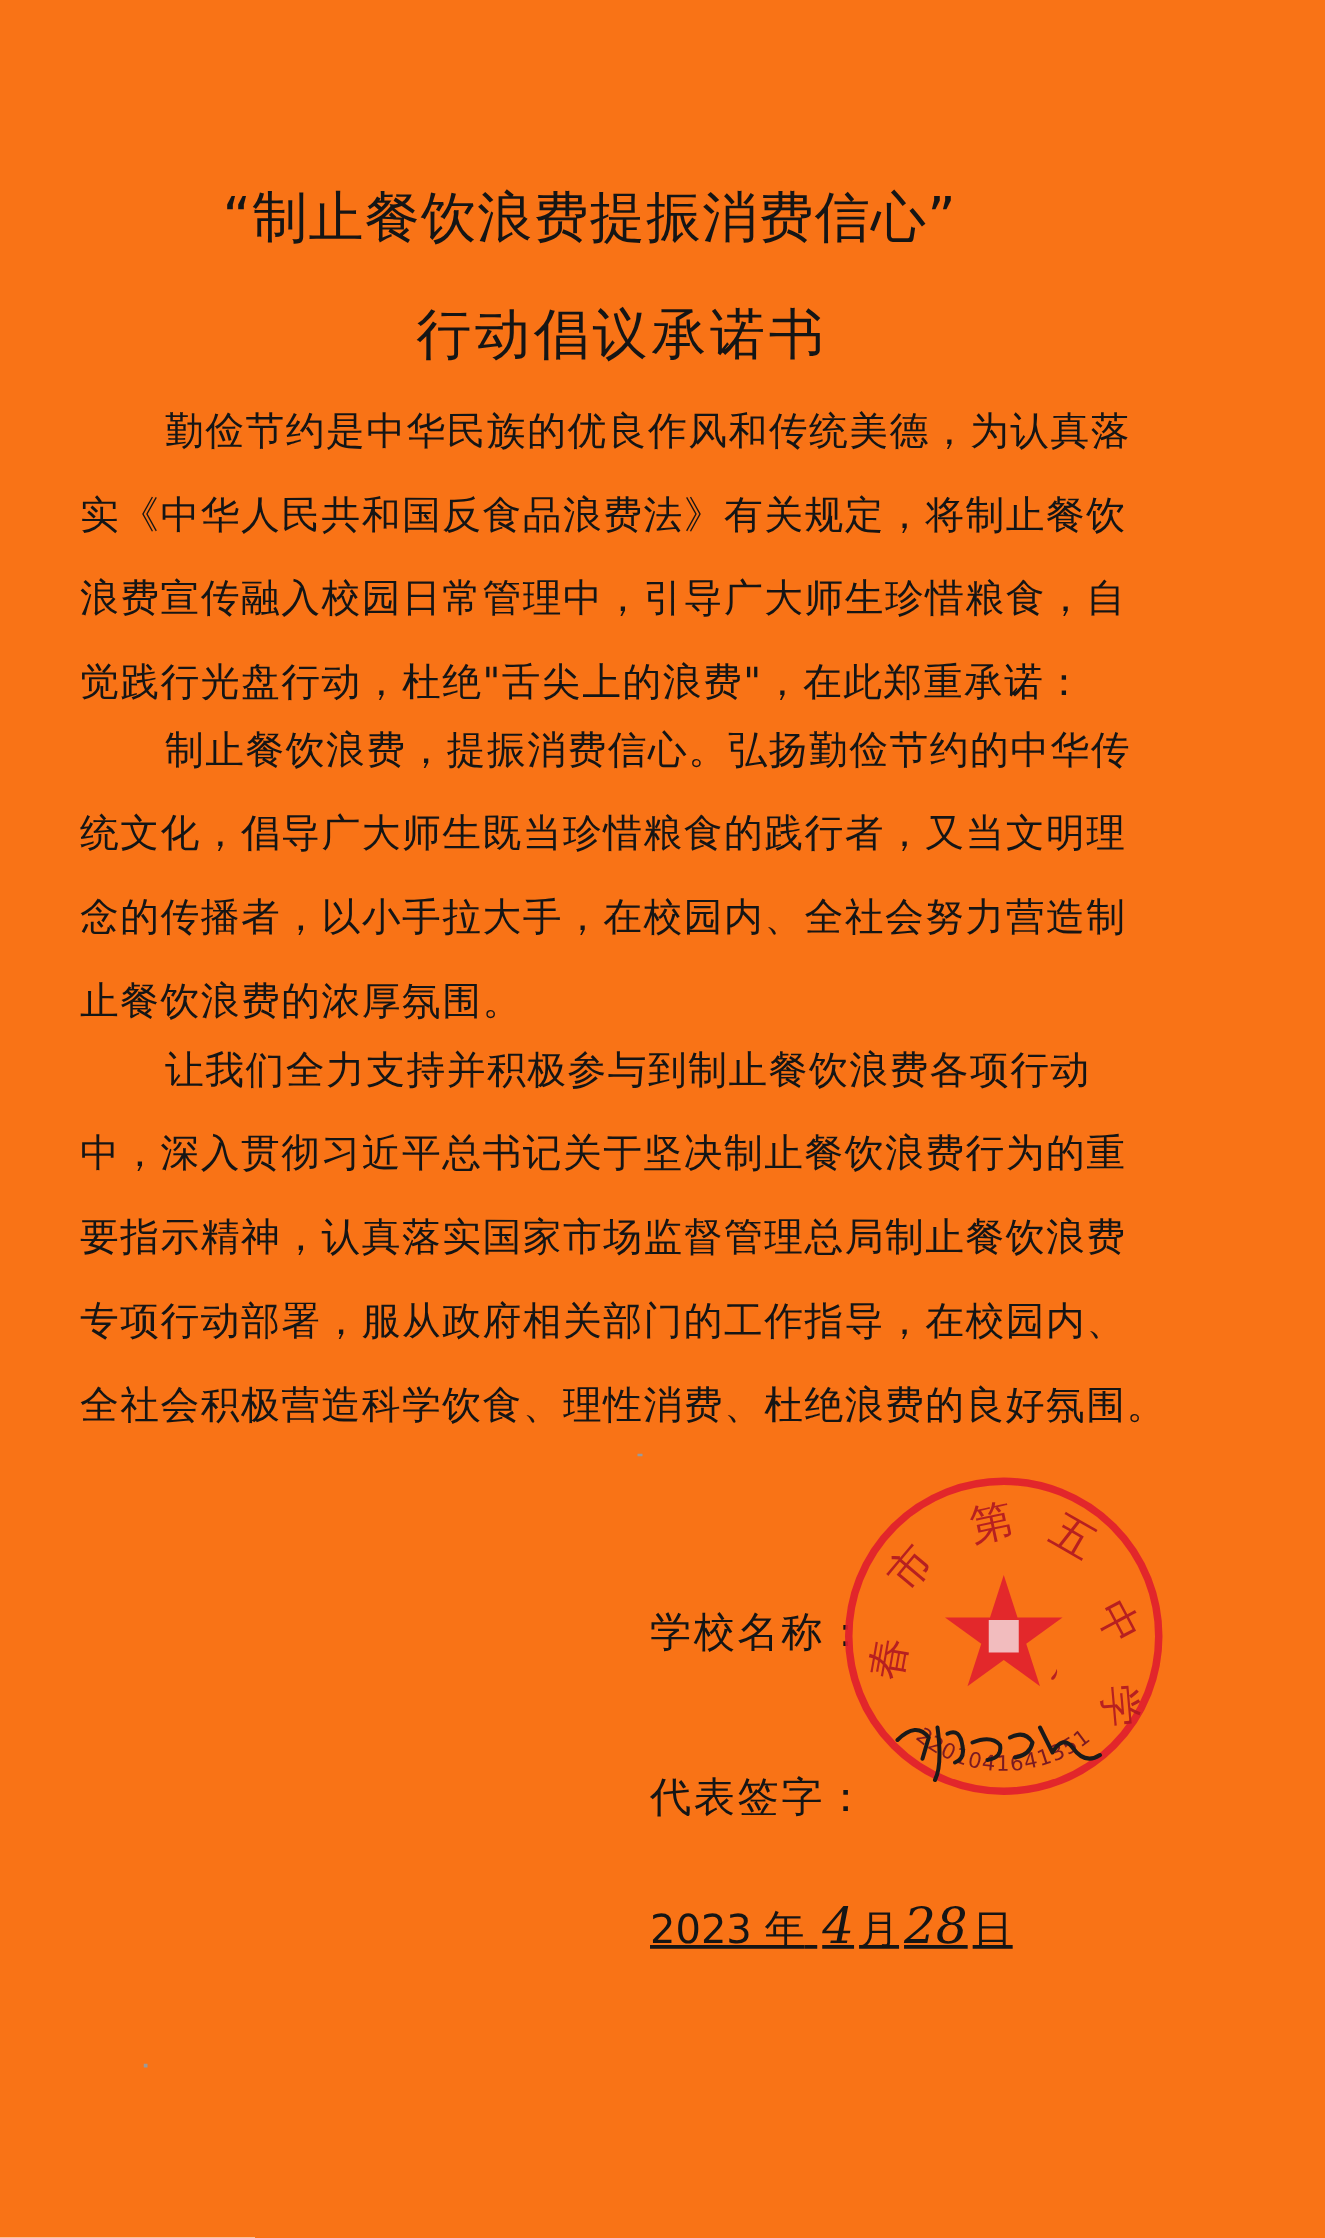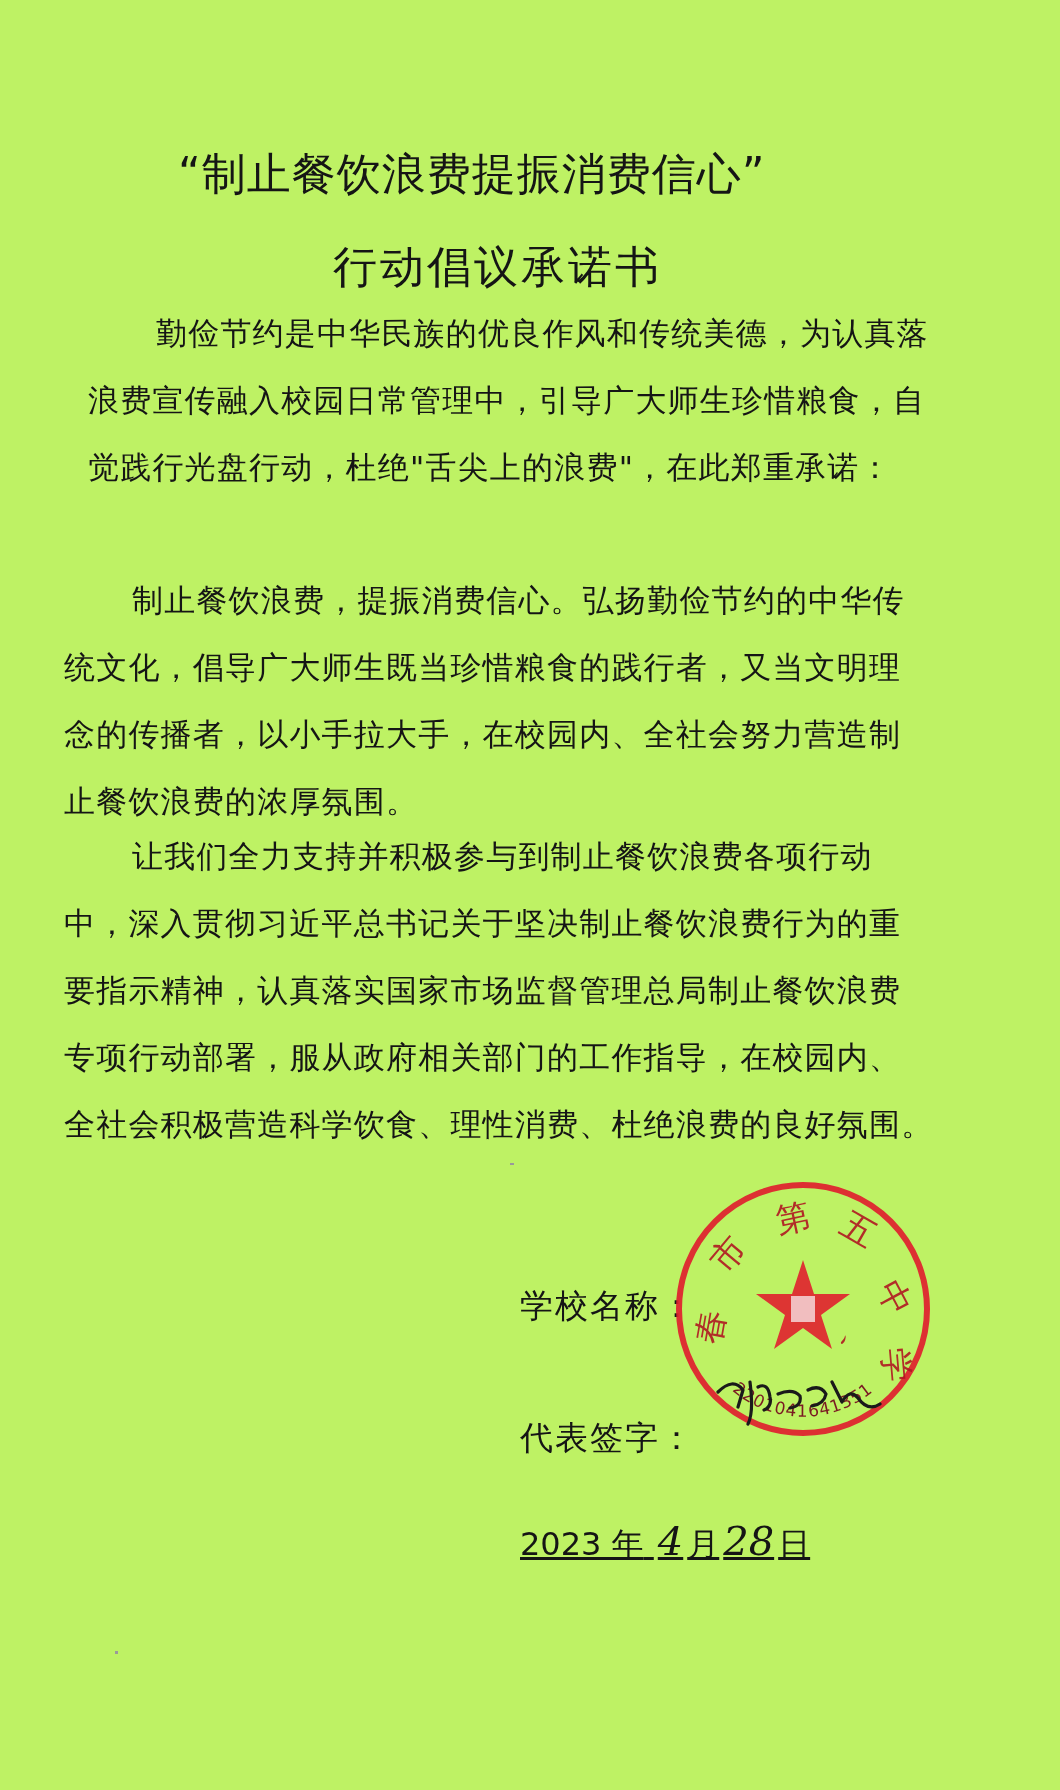--- a/index.html
+++ b/index.html
@@ -1,30 +1,30 @@
 <!DOCTYPE html>
 <html><head>
 <meta charset="utf-8">
 <style>
   html, body { margin: 0; padding: 0; background: #ffffff; }
   body {
     width: 1060px; height: 1790px; position: relative; overflow: hidden;
     font-family: "DejaVu Sans", "Liberation Sans", sans-serif;
     color: #141414;
   }
-  .page { position: absolute; left: 0; top: 0; width: 1060px; height: 1790px; background: #bef264; }
+  .page { position: absolute; left: 0; top: 0; width: 1060px; height: 1790px; background: #f97316; }
 
   .title { position: absolute; left: 0; width: 1060px; text-align: left; font-size: 44px; letter-spacing: 1px; color: #151515; }
   .title.l1 { top: 145px; left: 178px; }
   .title.l2 { top: 238px; left: 333px; letter-spacing: 3px; }
 
   .para { position: absolute; left: 64px; width: 900px; font-size: 31px; line-height: 67px; color: #151515; }
   .para .line { display: block; white-space: nowrap; letter-spacing: 1.2px; }
   .para .line.indent { padding-left: 68px; }
-  .p1 { top: 300px; margin-left: 24px; }
+  .p1 { top: 312px; }
   .p2 { top: 567px; }
   .p3 { top: 823px; }
 
   .sign-label { position: absolute; font-size: 33px; color: #151515; letter-spacing: 2px; margin-top: 46px; }
   .school-label { left: 520px; top: 1238px; }
   .rep-label { left: 520px; top: 1370px; text-align: center; }
 
   .date { position: absolute; left: 520px; top: 1518px; font-size: 32px; color: #151515; white-space: nowrap; text-decoration: underline; }
   .date .hand { font-family: "DejaVu Serif", serif; font-style: italic; font-size: 40px; margin: 0 4px; }
 
@@ -39,20 +39,21 @@
 </head>
 <body>
 
 <div class="page">
 
   <div class="title l1">“制止餐饮浪费提振消费信心”</div>
   <div class="title l2">行动倡议承诺书</div>
 
   <div class="para p1">
     <span class="line indent">勤俭节约是中华民族的优良作风和传统美德，为认真落</span>
+    <span class="line">实《中华人民共和国反食品浪费法》有关规定，将制止餐饮</span>
     <span class="line">浪费宣传融入校园日常管理中，引导广大师生珍惜粮食，自</span>
     <span class="line">觉践行光盘行动，杜绝"舌尖上的浪费"，在此郑重承诺：</span>
   </div>
 
   <div class="para p2">
     <span class="line indent">制止餐饮浪费，提振消费信心。弘扬勤俭节约的中华传</span>
     <span class="line">统文化，倡导广大师生既当珍惜粮食的践行者，又当文明理</span>
     <span class="line">念的传播者，以小手拉大手，在校园内、全社会努力营造制</span>
     <span class="line">止餐饮浪费的浓厚氛围。</span>
   </div>

